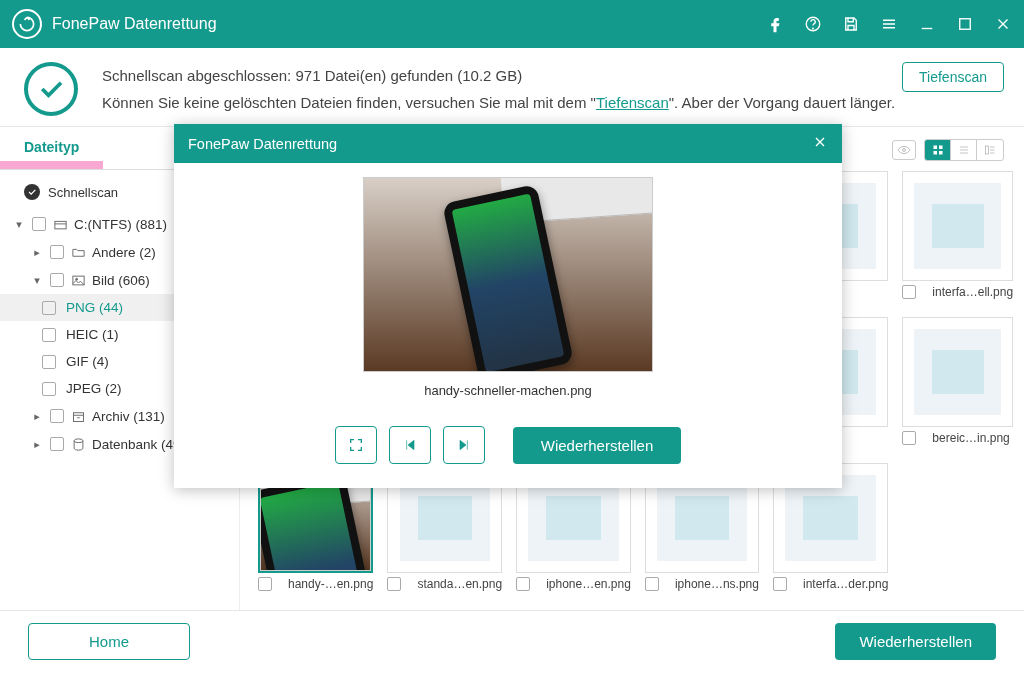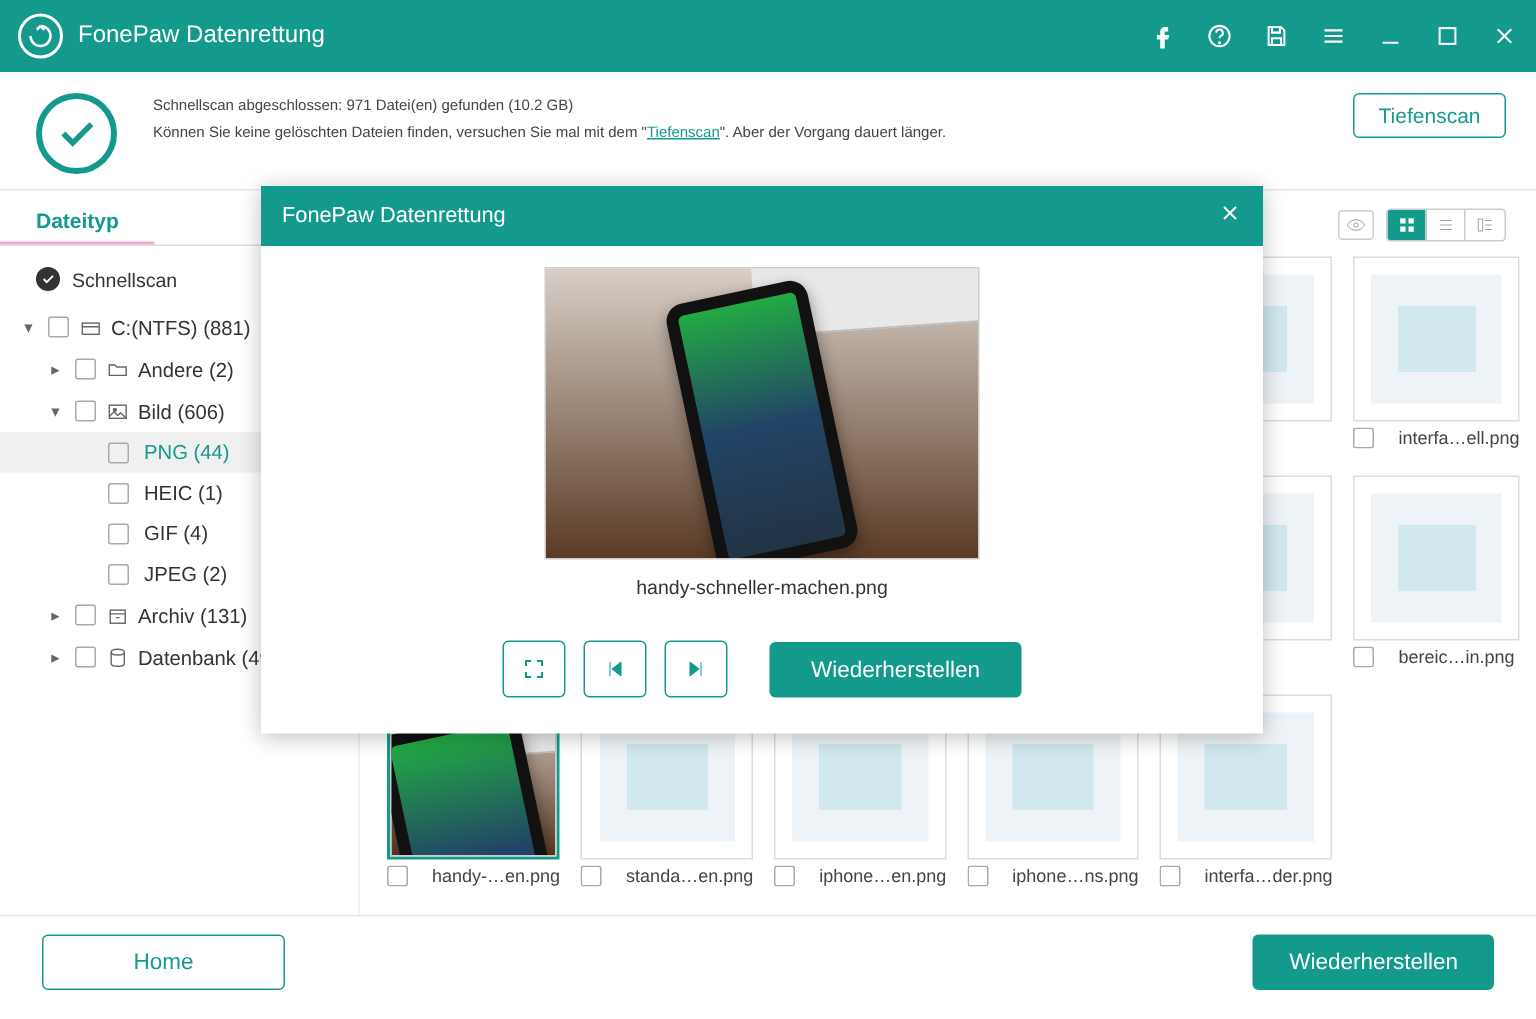--- a/index.html
+++ b/index.html
@@ -7,32 +7,32 @@
   .titlebar { height:48px; background:#149a8d; display:flex; align-items:center; padding:0 12px; color:#fff;}
   .logo { width:30px; height:30px; border:2px solid #fff; border-radius:50%; display:flex; align-items:center; justify-content:center; margin-right:10px; font-weight:bold;}
   .logo svg{width:20px;height:20px;}
   .app-title { font-size:16px; }
   .title-ctrls { margin-left:auto; display:flex; gap:20px; align-items:center;}
   .title-ctrls .ic { width:18px; height:18px; display:flex; align-items:center; justify-content:center; cursor:pointer;}
   .title-ctrls svg { stroke:#fff; fill:none; stroke-width:1.8;}
   .status { display:flex; padding:14px 20px 10px 24px; align-items:flex-start; border-bottom:1px solid #e6e6e6;}
   .status-check { width:54px; height:54px; border:4px solid #149a8d; border-radius:50%; display:flex; align-items:center; justify-content:center; margin-right:24px;}
   .status-check svg{width:30px;height:30px; stroke:#149a8d; stroke-width:3; fill:none;}
-  .status-txt { flex:1; font-size:10px; color:#444; line-height:1.8;}
+  .status-txt { flex:1; font-size:15px; color:#444; line-height:1.8;}
   .status-txt a { color:#149a8d; text-decoration:underline;}
   .deep-btn { margin-left:auto; border:1px solid #149a8d; color:#149a8d; background:#fff; border-radius:4px; padding:6px 16px; font-size:14px; cursor:pointer;}
   .main { display:flex; height:calc(100% - 48px - 86px - 62px);}
   .sidebar { width:240px; border-right:1px solid #eee; overflow:auto; padding-top:4px;}
-  .tab-hdr { padding:8px 24px 6px; color:#149a8d; font-weight:600; font-size:14px; display:inline-block; border-bottom:2px solid #f9a8d4;}
+  .tab-hdr { padding:8px 24px 6px; color:#149a8d; font-weight:600; font-size:14px; display:inline-block; border-bottom:8px solid #f9a8d4;}
   .sep { height:1px; background:#ddd; margin:0 0 4px;}
   .node { display:flex; align-items:center; padding:6px 4px 6px 12px; gap:6px; font-size:13.5px;}
   .node .chev { width:14px; text-align:center; color:#666; font-size:11px;}
   .chk { width:14px; height:14px; border:1px solid #aaa; border-radius:2px; display:inline-block;}
   .node.sel { background:#f0f0f0;}
-  .node-l1{padding-left:12px;} .node-l2{padding-left:30px;} .node-l3{padding-left:72px;gap:10px;}
+  .node-l1{padding-left:12px;} .node-l2{padding-left:30px;} .node-l3{padding-left:42px;gap:10px;}
   .mini-ic{width:16px;height:16px;display:inline-flex;align-items:center;justify-content:center;color:#666;}
   .mini-ic svg{width:15px;height:15px;stroke:#666;fill:none;stroke-width:1.5;}
   .schnell{display:flex;align-items:center;gap:8px;padding:10px 24px;}
   .schnell .dot{width:16px;height:16px;border-radius:50%;background:#333;display:flex;align-items:center;justify-content:center;}
   .schnell .dot svg{width:10px;height:10px;stroke:#fff;stroke-width:3;fill:none;}
   .content { flex:1; padding:8px 12px; overflow:auto; position:relative;}
   .view-bar { display:flex; align-items:center; justify-content:flex-end; gap:8px; padding:4px 8px 10px;}
   .view-bar .ic{border:1px solid #ccc;border-radius:3px;width:24px;height:20px;display:flex;align-items:center;justify-content:center;cursor:pointer;}
   .view-bar .group{display:flex;border:1px solid #ccc;border-radius:3px;overflow:hidden;}
   .view-bar .group .g{width:26px;height:20px;display:flex;align-items:center;justify-content:center;border-right:1px solid #ccc;cursor:pointer;}

